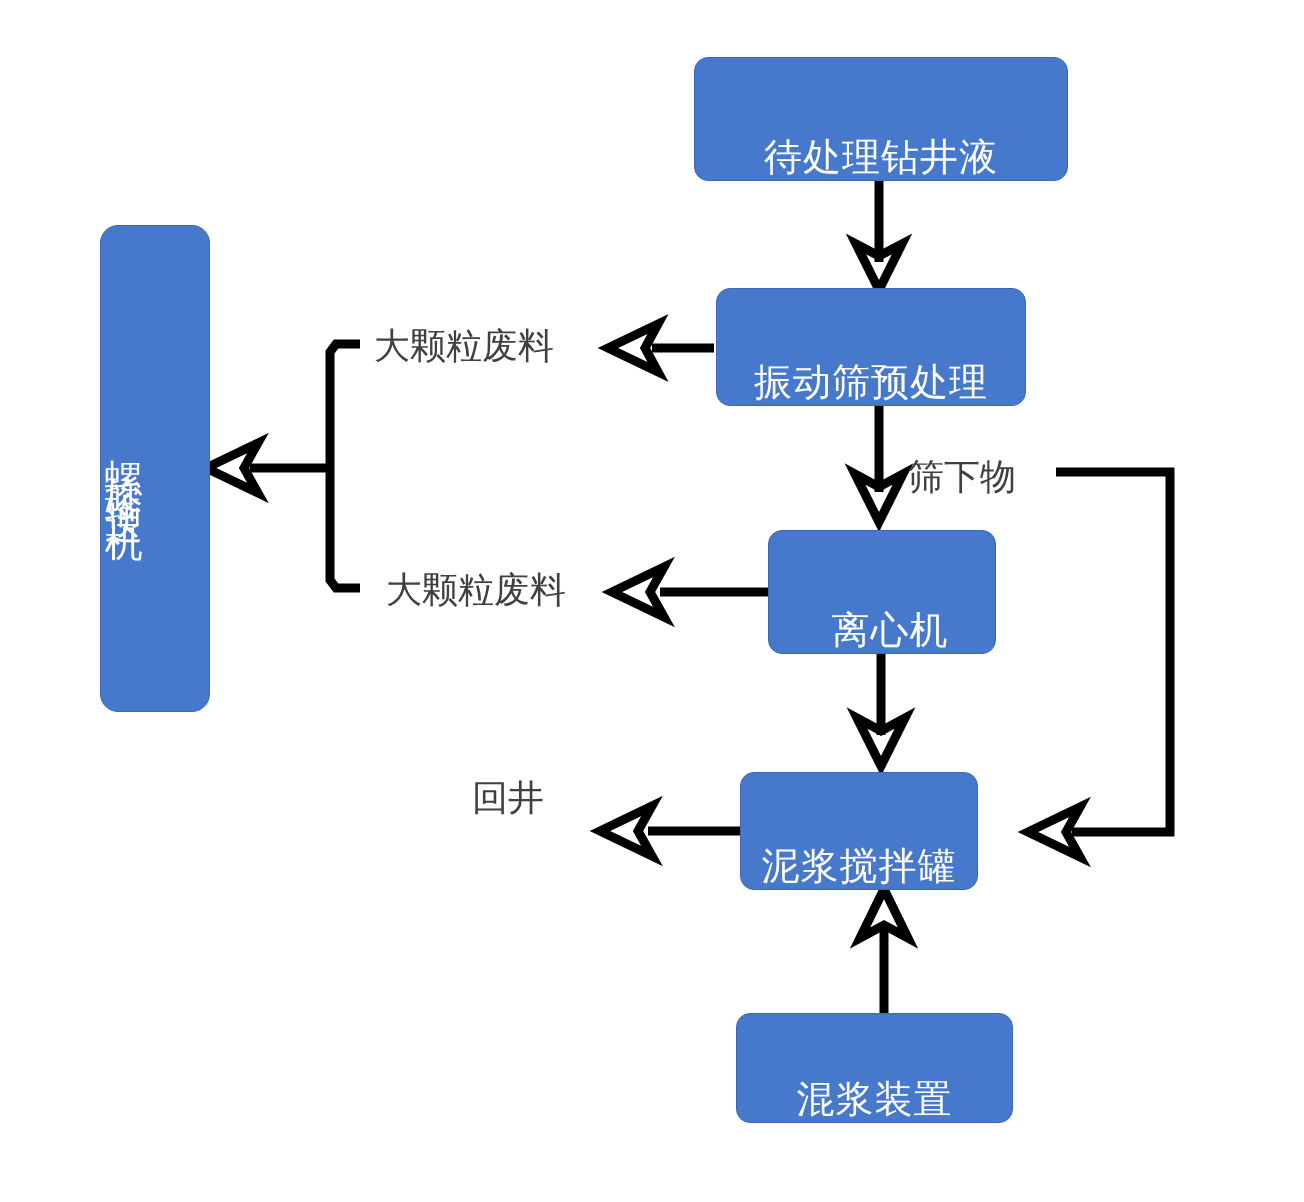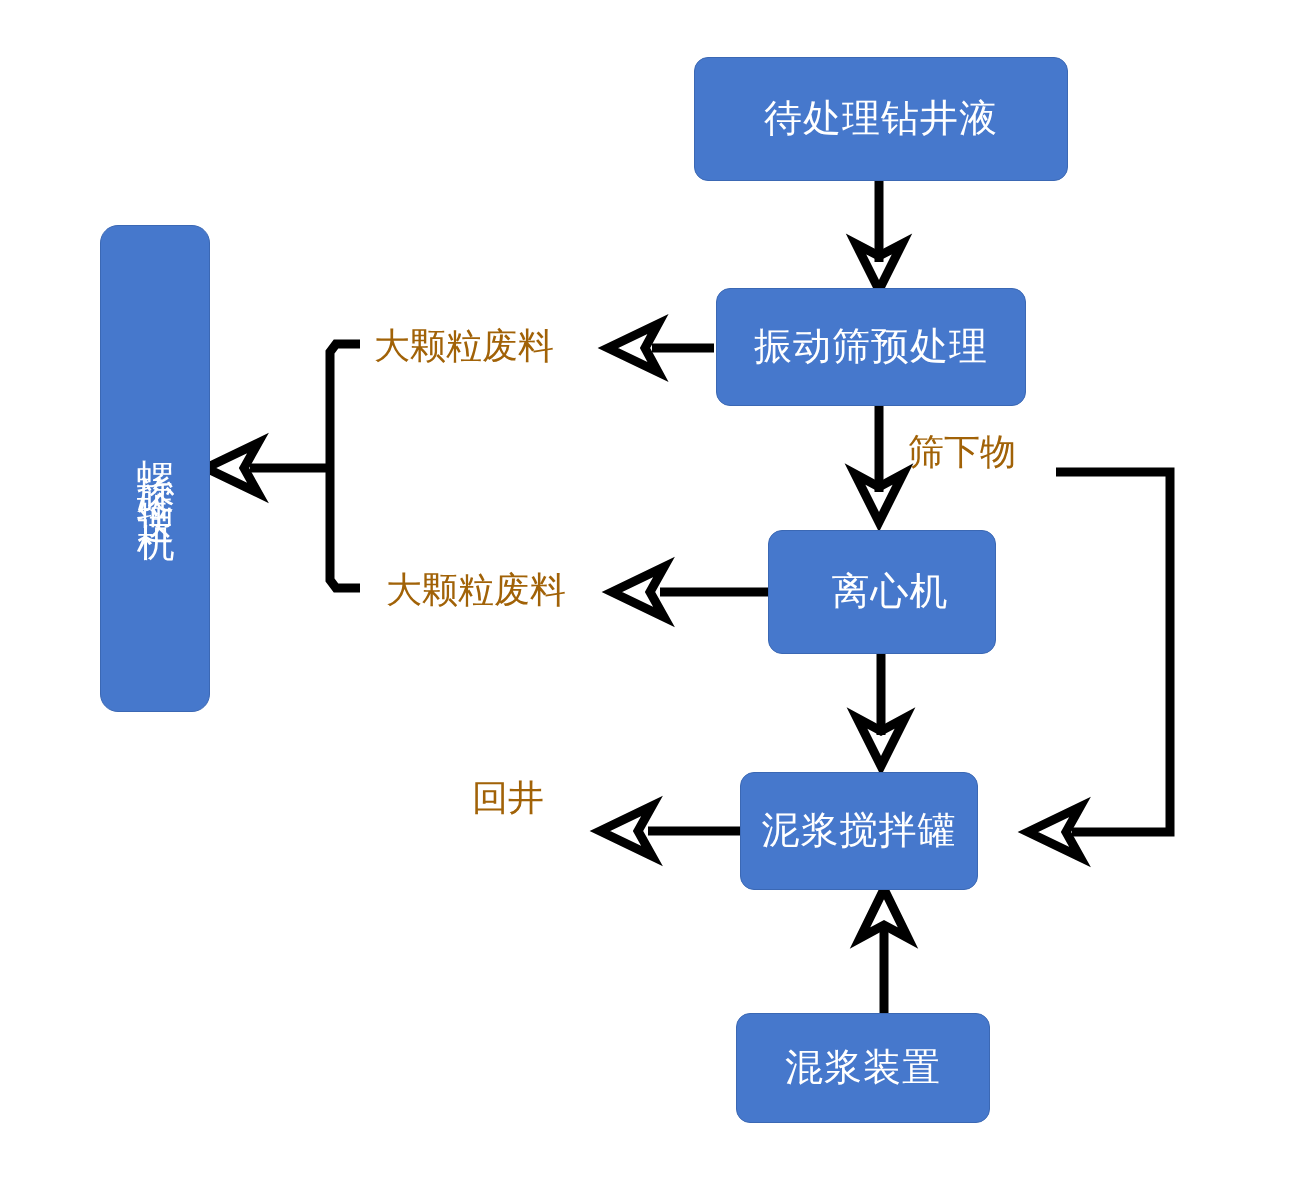--- a/index.html
+++ b/index.html
@@ -17,38 +17,38 @@
     background: #ffffff;
     overflow: hidden;
   }
   .node {
     position: absolute;
     background: #4678CC;
     border: 1px solid #3B68B4;
     border-radius: 14px;
     color: #ffffff;
     display: flex;
-    align-items: center;
+    align-items: flex-end;
     justify-content: center;
     text-align: center;
     box-sizing: border-box;
     font-family: "Liberation Serif", "DejaVu Serif", serif;
     font-size: 38px;
     line-height: 1.15;
     letter-spacing: 1px;
   }
   .node.vertical {
     writing-mode: vertical-rl;
     text-orientation: upright;
     letter-spacing: 16px;
     border-radius: 18px;
   }
   .edge-label {
     position: absolute;
-    color: #a16207;
+    color: #404040;
     font-family: "Liberation Serif", "DejaVu Serif", serif;
     font-size: 36px;
     line-height: 1;
     white-space: nowrap;
   }
   svg.wires {
     position: absolute;
     left: 0;
     top: 0;
     width: 1304px;
@@ -128,37 +128,37 @@
   </div>
 
   <div class="node" style="left:768px; top:530px; width:228px; height:124px;padding-left:16px;">
     <span>离心机</span>
   </div>
 
   <div class="node" style="left:740px; top:772px; width:238px; height:118px;">
     <span>泥浆搅拌罐</span>
   </div>
 
-  <div class="node" style="left:736px; top:1013px; width:254px; height:110px;">
+  <div class="node" style="left:736px; top:1013px; width:277px; height:110px;">
     <span>混浆装置</span>
   </div>
 
   <div class="node vertical" style="left:100px; top:225px; width:110px; height:487px;">
     <span>螺旋输送机</span>
   </div>
 
   <div class="edge-label" style="left:374px; top:328px;">
     <span>大颗粒废料</span>
   </div>
 
   <div class="edge-label" style="left:386px; top:572px;">
     <span>大颗粒废料</span>
   </div>
 
-  <div class="edge-label" style="left:908px; top:434px;">
+  <div class="edge-label" style="left:908px; top:459px;">
     <span>筛下物</span>
   </div>
 
   <div class="edge-label" style="left:472px; top:780px;">
     <span>回井</span>
   </div>
 
 </div>
 
 </body></html>

